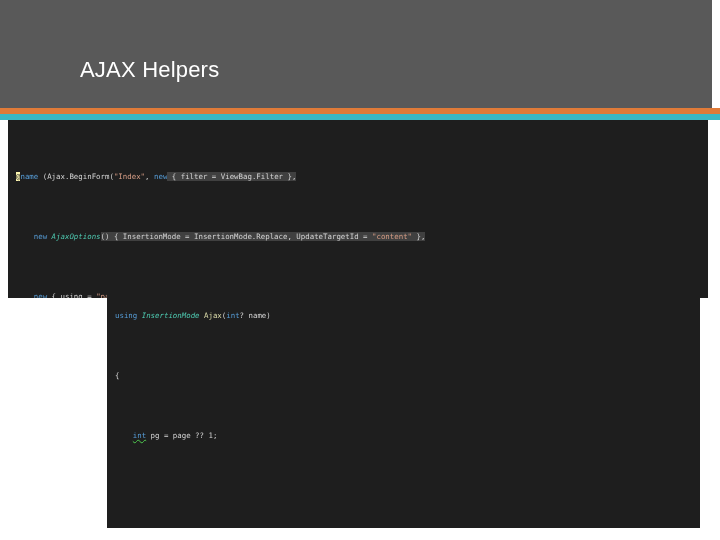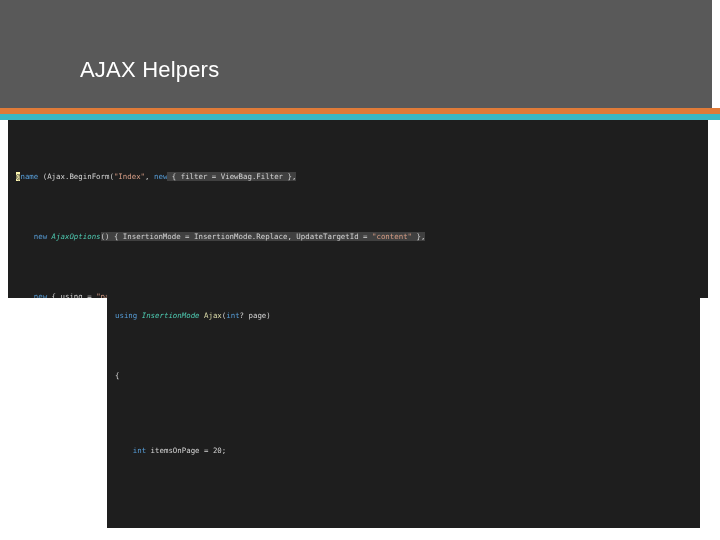--- a/index.html
+++ b/index.html
@@ -138,26 +138,26 @@
 
   
 
   
 
   
 </div>
 
 <div id="controller-code-shot" class="code-shot">
 
-  <div class="code-line"><span class="kw">using</span><span class="type"> InsertionMode</span><span class="meth"> Ajax</span><span class="pln">(</span><span class="kw">int</span><span class="pln">? page)</span></div>
+  <div class="code-line"><span class="kw">using</span><span class="type"> InsertionMode</span><span class="meth"> Ajax</span><span class="pln">(</span><span class="kw">int</span><span class="pln">? name)</span></div>
 
   <div class="code-line"><span class="pln">{</span></div>
 
+  <div class="code-line"><span class="pln">    </span><span class="kw squig-g">int</span><span class="pln"> pg = page ?? 1;</span></div>
 
-  <div class="code-line"><span class="pln">    </span><span class="kw">int</span><span class="pln"> itemsOnPage = 20;</span></div>
 
   
 
   
 
   
 
   
 
   

